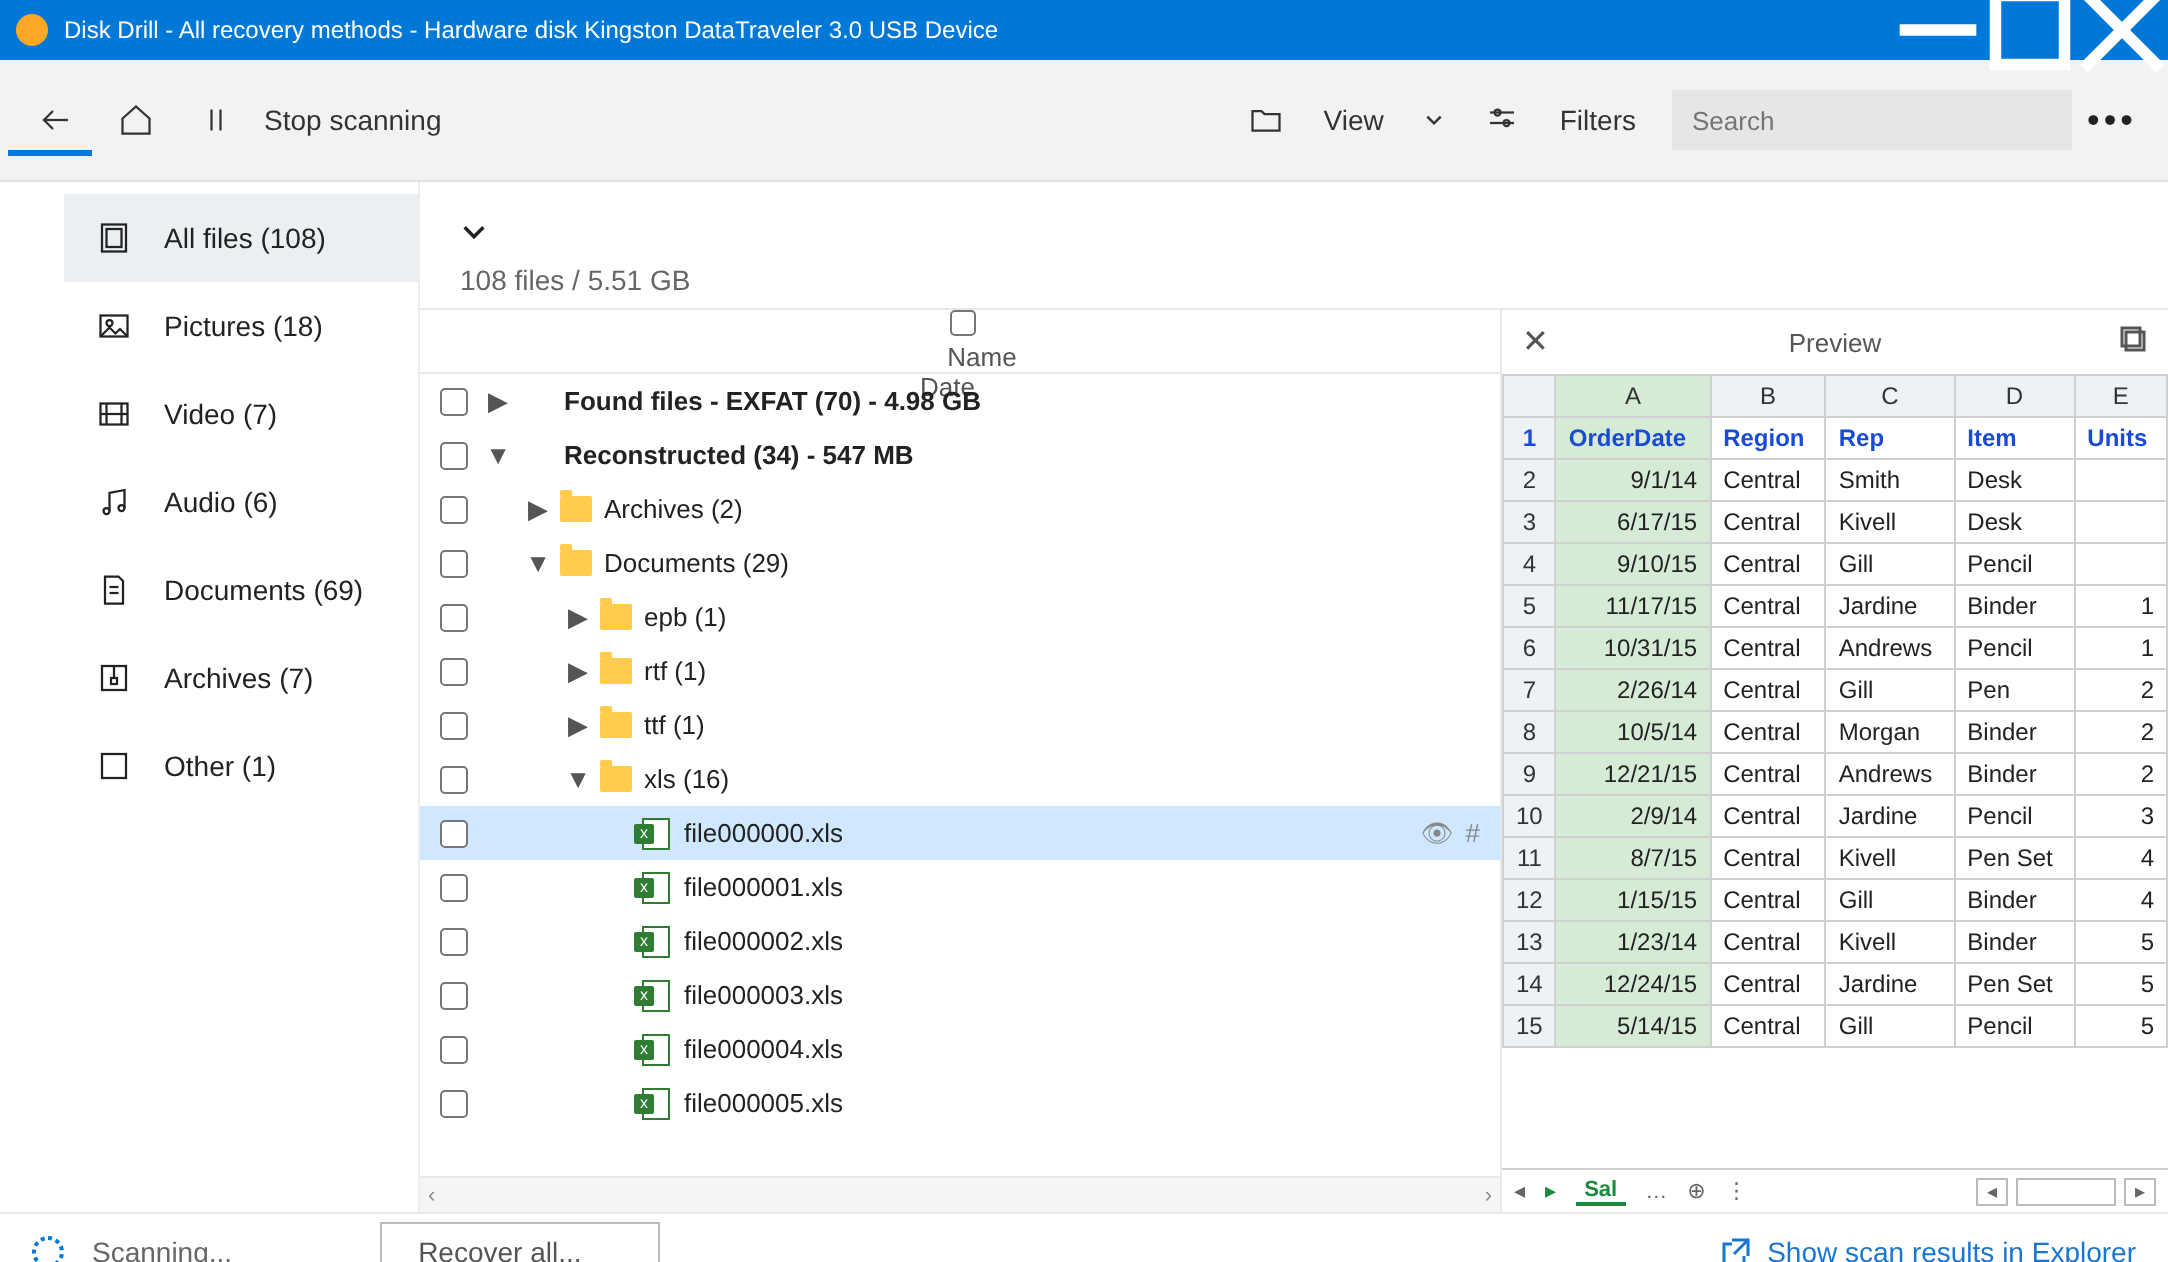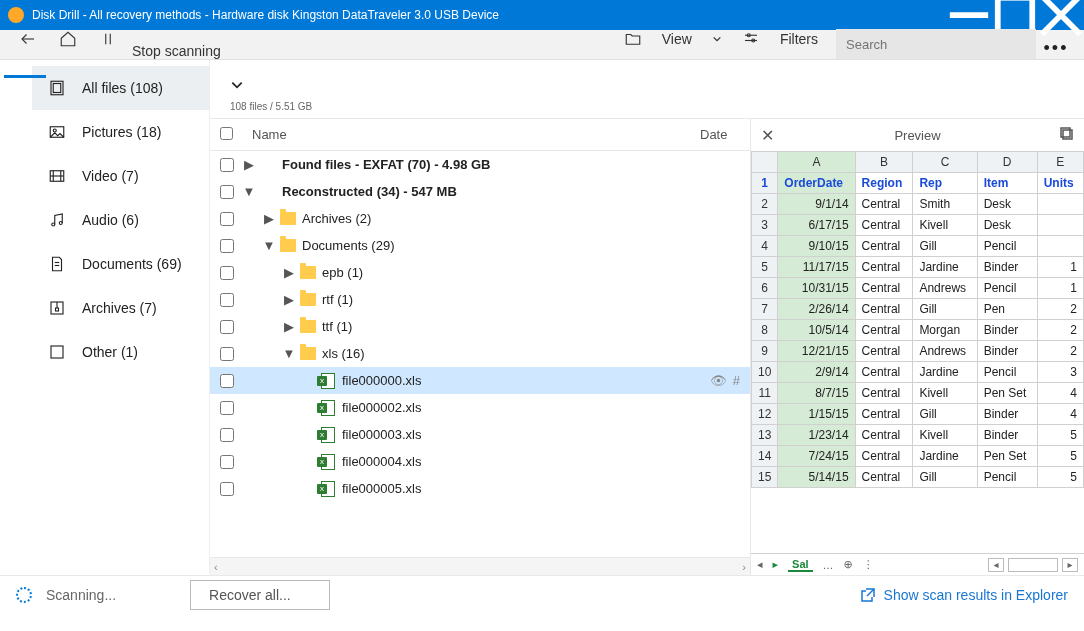--- a/index.html
+++ b/index.html
@@ -5,21 +5,21 @@
 * { box-sizing: border-box; margin: 0; padding: 0; font-family: "Segoe UI", Arial, sans-serif; }
 body { width: 1084px; height: 631px; overflow: hidden; background: #fff; font-size: 13px; color: #222; }
 
 
 .titlebar { height: 30px; background: #0078d7; color: #fff; display: flex; align-items: center; padding-left: 8px; }
 .titlebar .app-icon { width: 16px; height: 16px; background: #ffa726; border-radius: 50%; margin-right: 8px; }
 .titlebar .title { font-size: 12px; flex: 1; }
 .titlebar .winbtn { width: 46px; height: 30px; display: flex; align-items: center; justify-content: center; color: #fff; }
 
 
-.toolbar { height: 30px; background: #f2f2f2; border-bottom: 1px solid #e0e0e0; display: flex; align-items: flex-end; padding: 0 8px; }
+.toolbar { height: 61px; background: #f2f2f2; border-bottom: 1px solid #e0e0e0; display: flex; align-items: center; padding: 0 8px; }
 .toolbar .tbtn { width: 40px; height: 40px; display: flex; align-items: center; justify-content: center; color: #333; }
 .toolbar .tbtn svg { width: 18px; height: 18px; }
 .toolbar .stop-label { margin-left: 4px; font-size: 14px; color: #333; }
 .toolbar .spacer { flex: 1; }
 .toolbar .action { display: flex; align-items: center; gap: 20px; padding: 0 10px; height: 40px; color: #333; font-size: 14px; }
 .toolbar .search { width: 200px; height: 30px; background: #e6e6e6; border: none; padding: 0 10px; font-size: 13px; color: #888; margin-left: 8px; }
 .toolbar .dots { width: 40px; display: flex; align-items: center; justify-content: center; font-size: 18px; letter-spacing: 2px; }
 .active-line { position: absolute; top: 75px; left: 4px; width: 42px; height: 3px; background: #0078d7; }
 
 
@@ -28,25 +28,25 @@
 
 .sidebar { width: 210px; background: #fff; border-right: 1px solid #eee; padding-top: 6px; }
 .side-item { height: 44px; display: flex; align-items: center; padding-left: 16px; gap: 16px; font-size: 14px; color: #222; margin-left: 32px; }
 .side-item.active { background: #eceff1; }
 .side-item .sicon { width: 18px; height: 18px; display: flex; align-items: center; justify-content: center; }
 
 
 .content { flex: 1; display: flex; flex-direction: column; min-width: 0; }
 .content-head { padding: 18px 20px 6px 20px; }
 .content-head h2 { font-size: 22px; font-weight: 600; display: inline-flex; align-items: center; gap: 8px; }
-.content-head .sub { color: #666; font-size: 10px; margin-top: 6px; }
+.content-head .sub { color: #666; font-size: 14px; margin-top: 6px; }
 
 .split { display: flex; flex: 1; min-height: 0; }
 .tree-col { width: 540px; display: flex; flex-direction: column; border-top: 1px solid #e8e8e8; }
-.tree-header { height: 32px; display: flex; align-items: center; border-bottom: 1px solid #e8e8e8; color: #555; font-size: 13px; padding-left: 10px; }
+.tree-header { height: 32px; display: flex; align-items: center; border-bottom: 1px solid #e8e8e8; color: #555; font-size: 13px; padding-left: 10px; flex-direction: column; }
 .tree-header .chk { width: 20px; }
 .tree-header .name { flex: 1; padding-left: 12px; position: relative; }
 .tree-header .date { width: 50px; text-align: left; color: #555; }
 
 .tree-body { flex: 1; overflow: hidden; }
 .trow { height: 27px; display: flex; align-items: center; padding-left: 10px; font-size: 13px; color: #222; }
 .trow .chk { width: 20px; display:flex; align-items:center; }
 .trow .chk input { width: 14px; height: 14px; }
 .trow .caret { width: 18px; text-align: center; color: #555; }
 .trow .ficon { width: 20px; display: flex; align-items:center; justify-content:center; }
@@ -349,20 +349,31 @@
             </div>
             <div class="trow">
               <span class="chk">
                 <input type="checkbox" style="">
               </span>
               <span style="width:60px"></span>
               <span class="caret"></span>
               <span class="ficon">
                 <span class="xls-i"></span>
               </span>
+              <span class="label">file000001.xls</span>
+            </div>
+            <div class="trow">
+              <span class="chk">
+                <input type="checkbox" style="">
+              </span>
+              <span style="width:60px"></span>
+              <span class="caret"></span>
+              <span class="ficon">
+                <span class="xls-i"></span>
+              </span>
               <span class="label">file000002.xls</span>
             </div>
             <div class="trow">
               <span class="chk">
                 <input type="checkbox" style="">
               </span>
               <span style="width:60px"></span>
               <span class="caret"></span>
               <span class="ficon">
                 <span class="xls-i"></span>
@@ -517,21 +528,21 @@
                 <tr>
                   <td class="rowhead">13</td>
                   <td class="sel-col num">1/23/14</td>
                   <td class="">Central</td>
                   <td class="">Kivell</td>
                   <td class="">Binder</td>
                   <td class="num">5</td>
                 </tr>
                 <tr>
                   <td class="rowhead">14</td>
-                  <td class="sel-col num">7/24/15</td>
+                  <td class="sel-col num">12/24/15</td>
                   <td class="">Central</td>
                   <td class="">Jardine</td>
                   <td class="">Pen Set</td>
                   <td class="num">5</td>
                 </tr>
                 <tr>
                   <td class="rowhead">15</td>
                   <td class="sel-col num">5/14/15</td>
                   <td class="">Central</td>
                   <td class="">Gill</td>

